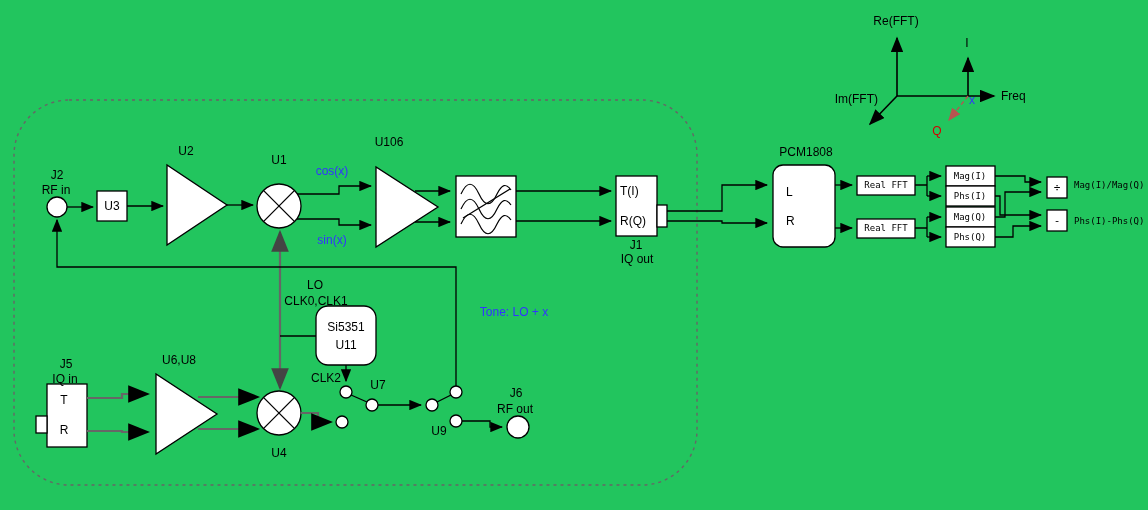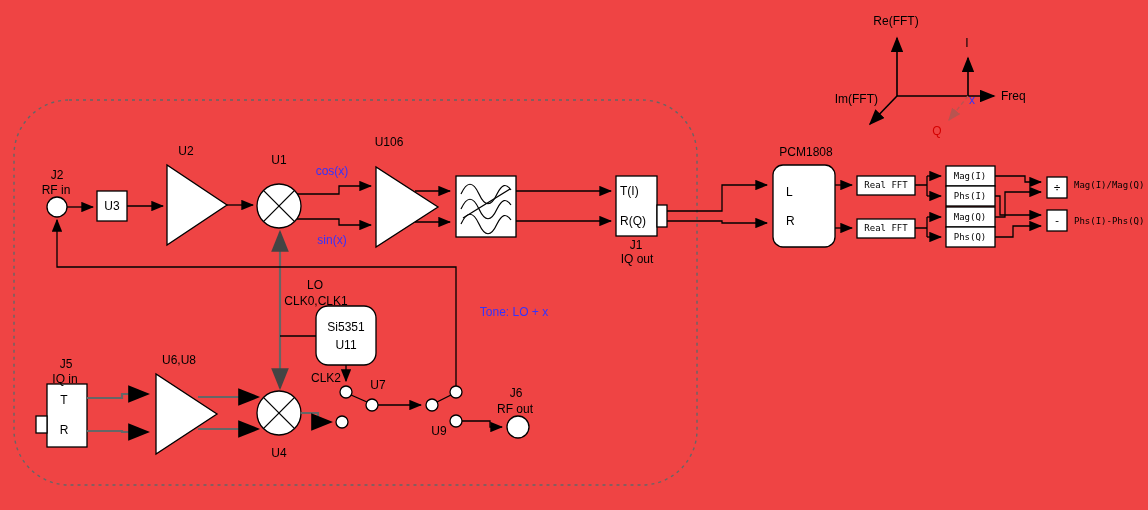--- a/index.html
+++ b/index.html
@@ -1,16 +1,16 @@
 <!DOCTYPE html>
 <html><head>
 <meta charset="utf-8">
 <style>
   html,body{margin:0;padding:0;background:#ffffff;}
-  #stage{position:relative;width:1148px;height:510px;background:#ef4444;overflow:hidden;}
+  #stage{position:relative;width:1148px;height:510px;background:#22c55e;overflow:hidden;}
   svg{position:absolute;left:0;top:0;}
   text{fill:#000;}
   .lbl{font-family:"Liberation Sans",sans-serif;font-size:12px;}
   .mono{font-family:"DejaVu Sans Mono",monospace;font-size:9px;}
   .mono-op{font-family:"DejaVu Sans Mono",monospace;font-size:11px;}
   .blue{fill:#3333ff;}
   .redtxt{fill:#d40000;}
   .mid{text-anchor:middle;}
   .enda{text-anchor:end;}
   .wire{stroke:#000;stroke-width:1.3;fill:none;}

